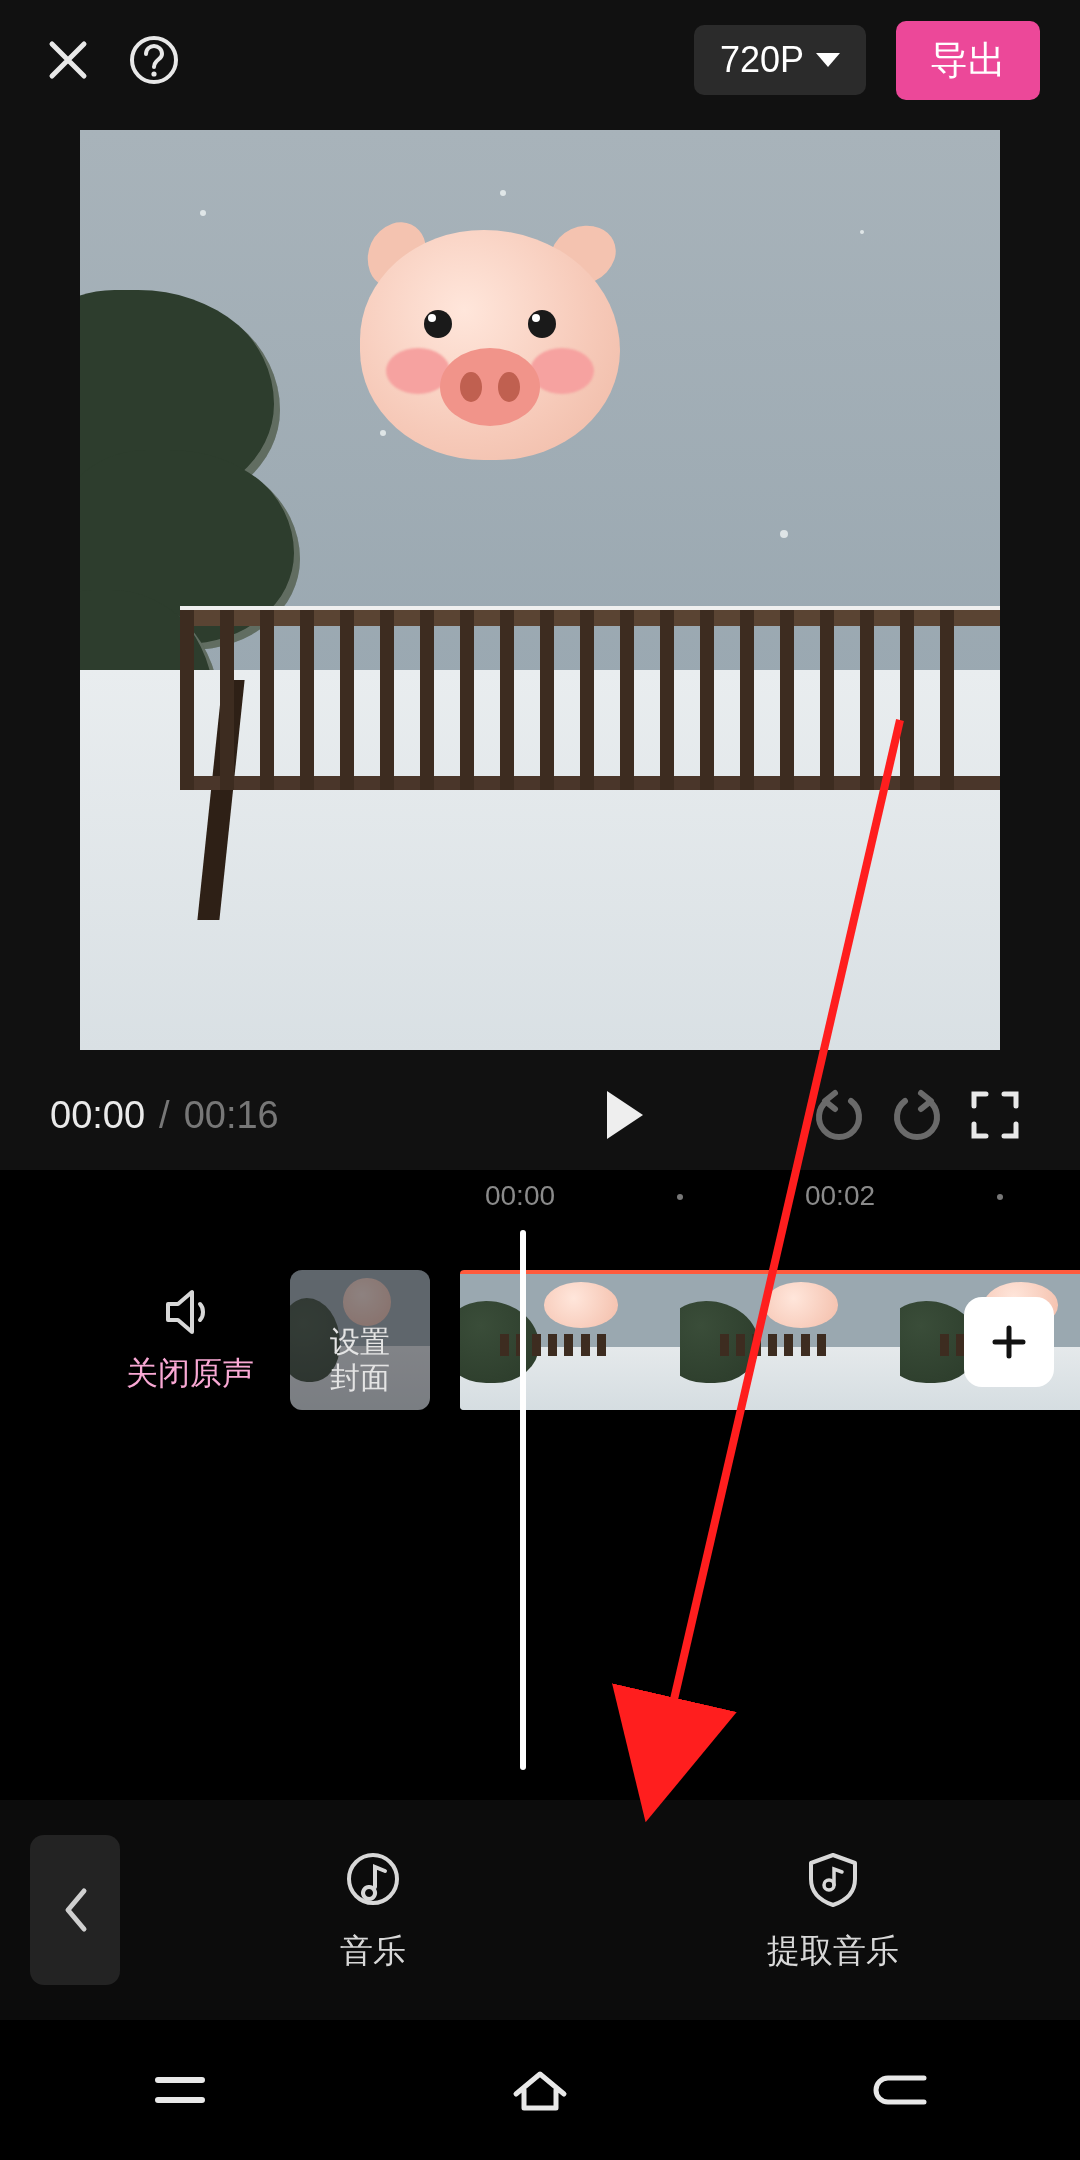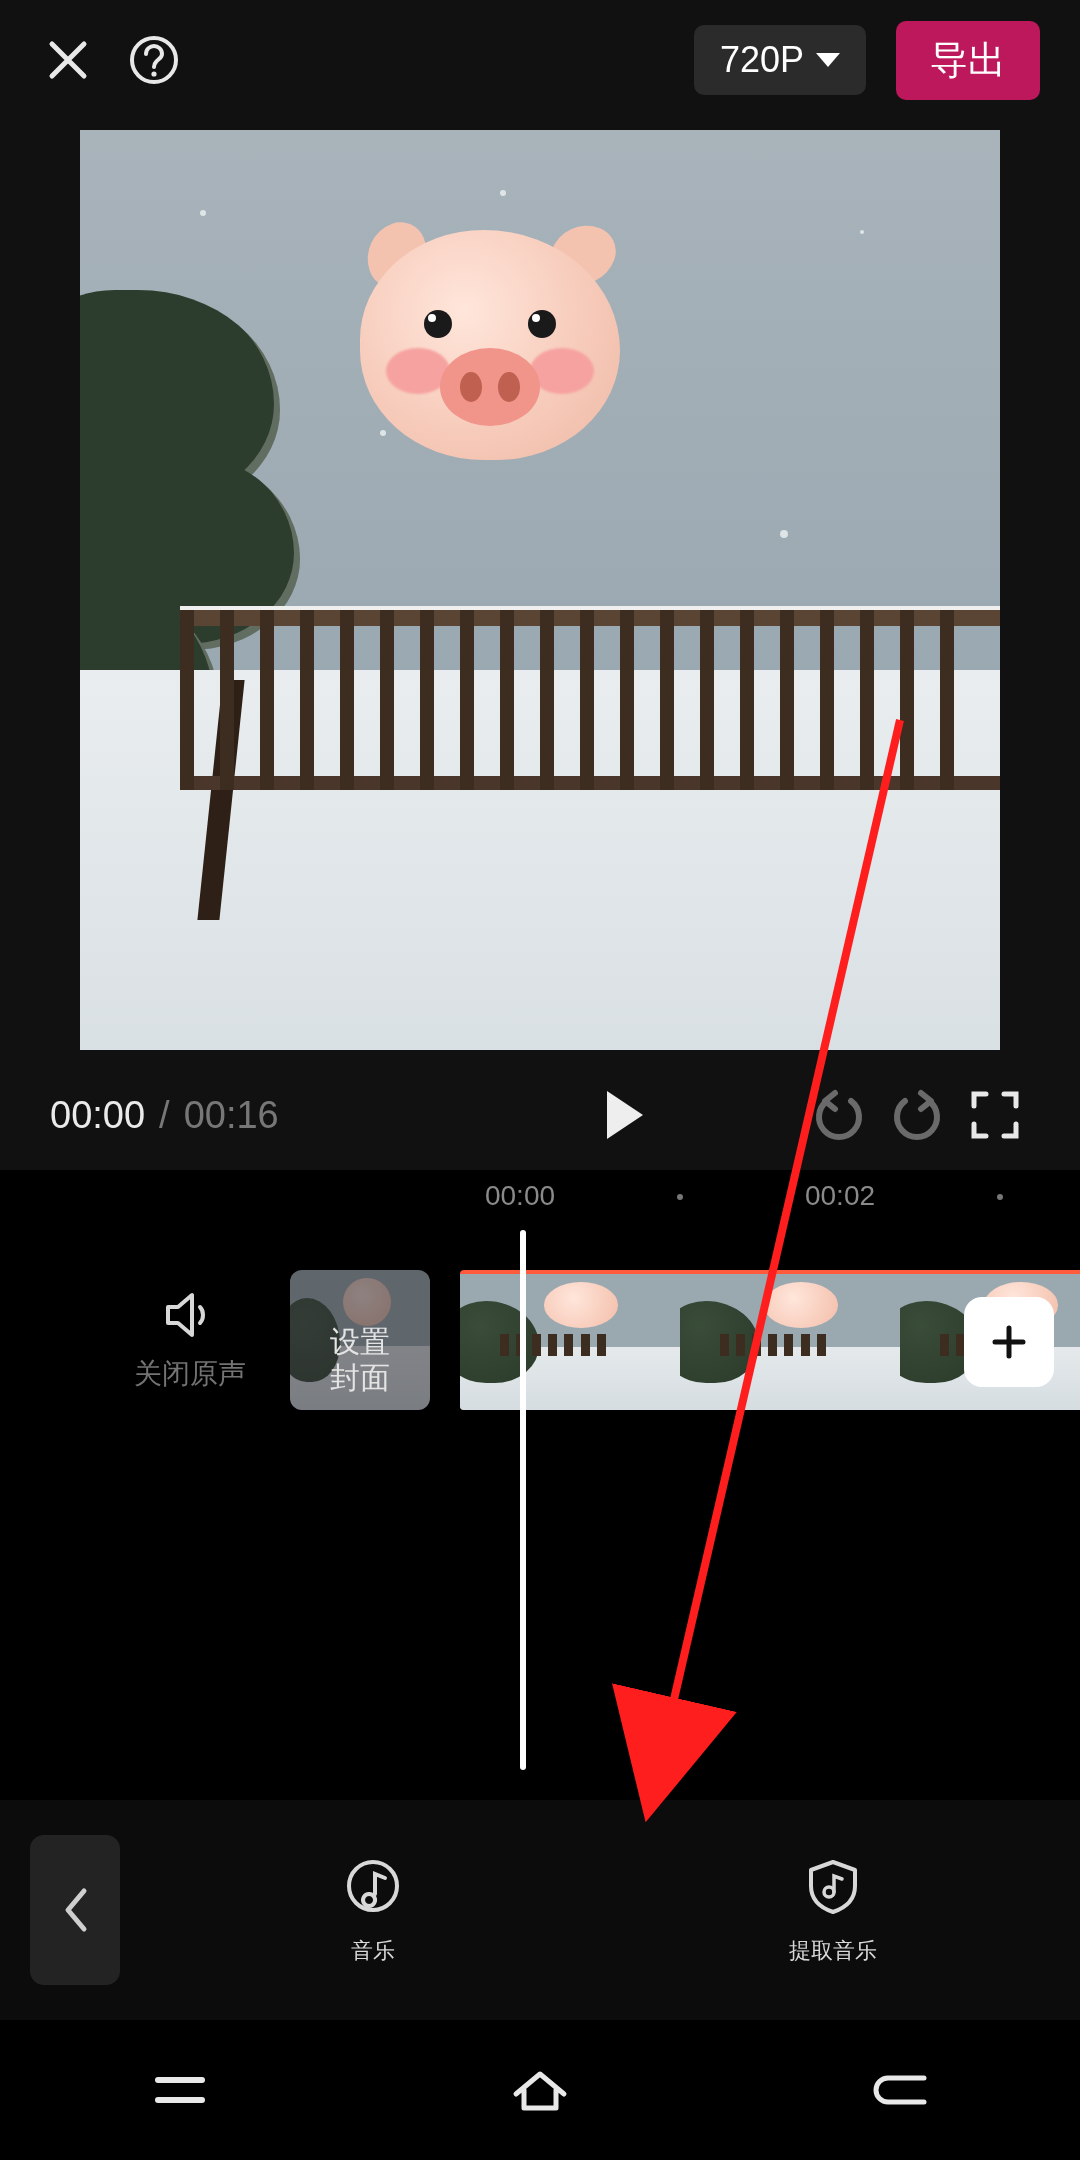--- a/index.html
+++ b/index.html
@@ -6,21 +6,21 @@
   html, body { width: 1080px; height: 2160px; background: #000; font-family: -apple-system, "PingFang SC", sans-serif; color: #fff; overflow: hidden; }
   .app { width: 1080px; height: 2160px; background: #111; position: relative; display: flex; flex-direction: column; }
 
   
   .topbar { height: 120px; display:flex; align-items:center; padding: 0 40px; gap: 30px; background:#111; }
   .topbar .close { width:56px; height:56px; display:flex; align-items:center; justify-content:center; }
   .topbar .help  { width:56px; height:56px; display:flex; align-items:center; justify-content:center; }
   .topbar .spacer { flex:1; }
   .res-btn { background:#2b2b2b; color:#fff; border-radius:10px; padding:14px 26px; font-size:36px; display:flex; align-items:center; gap:12px; }
   .res-btn .caret { width:0; height:0; border-left:12px solid transparent; border-right:12px solid transparent; border-top:14px solid #fff; }
-  .export-btn { background:#be185d; color:#fff; border-radius:10px; padding:14px 34px; font-size:38px; font-weight:500; }
+  .export-btn { background:#ec4899; color:#fff; border-radius:10px; padding:14px 34px; font-size:38px; font-weight:500; }
 
   
   .preview-area { margin-top: 10px; width:100%; display:flex; justify-content:center; }
   .preview { width: 920px; height: 920px; position:relative; overflow:hidden; background:#9aa8b0; }
   .sky { position:absolute; inset:0; background: linear-gradient(#a8b3ba, #9aa8b1 60%, #c8cfd3); }
   .snow-dot { position:absolute; width:6px; height:6px; background:#eef2f3; border-radius:50%; opacity:.8; }
   .tree { position:absolute; left:-60px; top:160px; width:320px; height:560px; }
   .tree .branch { position:absolute; background:#2d3d2d; border-radius:40% 60% 50% 50%; box-shadow: inset -6px -6px 0 rgba(255,255,255,.25); }
   .ground { position:absolute; bottom:0; left:0; right:0; height:380px; background:linear-gradient(#e9edef, #d9e0e4); }
   .deck { position:absolute; left:100px; right:0; bottom:260px; height:180px; }
@@ -55,21 +55,21 @@
   .icon-btn.dim { color:#5a5a5a; }
   .play-tri { width:0;height:0;border-top:24px solid transparent;border-bottom:24px solid transparent;border-left:36px solid #eee; margin-left:8px;}
 
   
   .timeline { background:#000; flex:1; position:relative; padding-top: 10px;}
   .ruler { position:relative; height:50px; color:#8a8a8a; font-size:28px; }
   .ruler .tick { position:absolute; top:0; transform:translateX(-50%); }
   .ruler .dot { position:absolute; top:14px; width:6px;height:6px;background:#777;border-radius:50%; transform:translateX(-50%);}
   .track-row { display:flex; align-items:center; gap:30px; padding-left: 120px; height: 200px; margin-top: 10px;}
   .mute-col { width:140px; display:flex; flex-direction:column; align-items:center; gap:12px; color:#ccc; }
-  .mute-col .lbl { font-size:28px; color:#737373;}
+  .mute-col .lbl { font-size:32px; color:#f9a8d4;}
   .cover-btn { width:140px; height:140px; background:#303036; border-radius:12px; display:flex; flex-direction:column; align-items:center; justify-content:flex-end; color:#e4e4e4; font-size:30px; line-height:36px; padding-bottom:14px; position:relative; overflow:hidden;}
   .cover-btn .mini { position:absolute; inset:0; opacity:.45; }
   .cover-btn .txt { position:relative; }
   .clip-strip { position:relative; height:140px; flex:1; overflow:hidden; border-top:4px solid #ff5a3c; border-radius:4px 0 0 4px; }
   .frame { position:absolute; top:0; bottom:0; width:220px; overflow:hidden; }
   .frame .mini { position:absolute; inset:0; }
   .add-clip { position:absolute; right:26px; top:50%; transform:translateY(-50%); width:90px; height:90px; background:#fff; border-radius:18px; display:flex; align-items:center; justify-content:center; }
   .add-clip svg { width:40px; height:40px; }
   .playhead { position:absolute; top:60px; bottom:30px; left:520px; width:6px; background:#fff; border-radius:3px; }
 
@@ -78,21 +78,21 @@
   .mini .mg { position:absolute; bottom:0; left:0; right:0; height:46%; background:linear-gradient(#e5e9eb,#d5dde1);} 
   .mini .mt { position:absolute; left:-8%; top:20%; width:44%; height:60%; background:radial-gradient(circle at 40% 30%, #3a4d39, #2a3a29); border-radius:50% 60% 50% 50%; }
   .mini .mp { position:absolute; left:38%; top:6%; width:34%; height:34%; background:radial-gradient(circle at 40% 35%, #ffe6db,#f3bda9); border-radius:50%; }
   .mini .mr { position:absolute; left:18%; right:0; bottom:40%; height:16%; display:flex; gap:4%; align-items:flex-end;}
   .mini .mr i { display:block; width:5%; height:100%; background:#3d2c20;}
 
   
   .toolbar { height:220px; background:#0c0c0c; display:flex; align-items:center; padding:0 20px 0 30px; gap:6px;}
   .back-chip { width:90px; height:150px; background:#232323; border-radius:14px; display:flex; align-items:center; justify-content:center; margin-right:20px;}
   .tool { flex:1; display:flex; flex-direction:column; align-items:center; gap:18px; color:#d8d8d8;}
-  .tool .lbl { font-size:22px; }
+  .tool .lbl { font-size:33px; }
   .tool .ic { width:64px; height:64px; display:flex; align-items:center; justify-content:center; }
 
   
   .sysnav { height:140px; background:#000; display:flex; align-items:center; justify-content:space-around; }
   .sysnav .nbtn { width:160px; height:64px; display:flex; align-items:center; justify-content:center; color:#e8e8e8;}
 
   
   .annot-arrow { position:absolute; left:0; top:0; width:1080px; height:2160px; pointer-events:none; }
 
   svg { display:block; }

